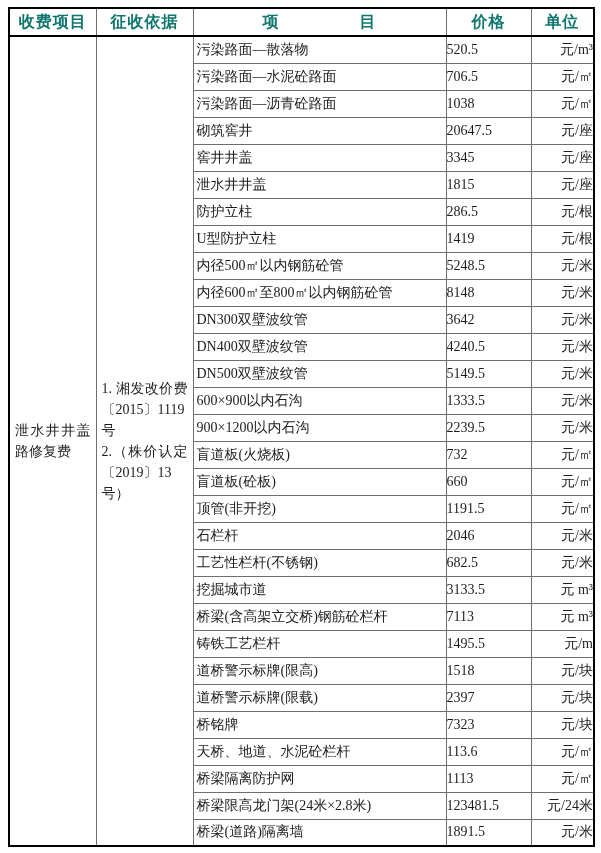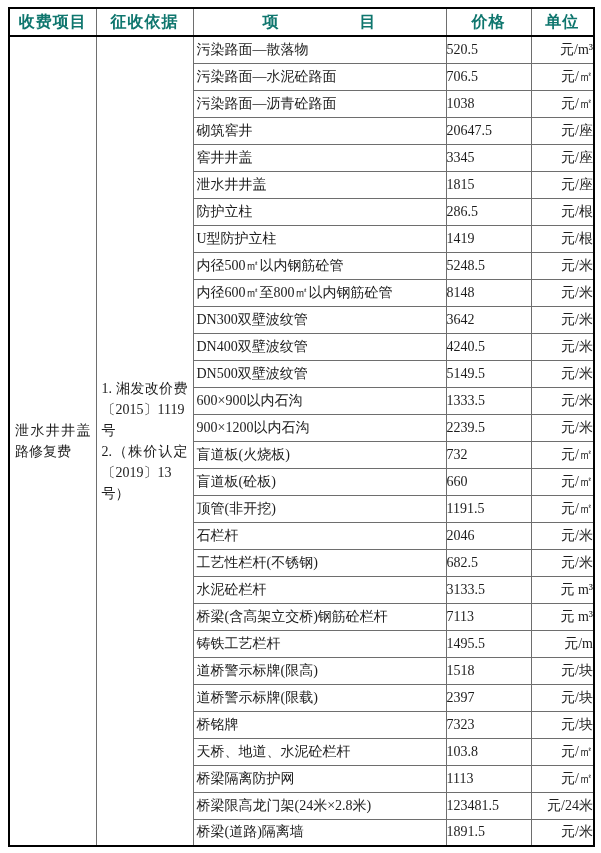--- a/index.html
+++ b/index.html
@@ -178,21 +178,21 @@
         <td class="td-item">石栏杆</td>
         <td class="td-price">2046</td>
         <td class="td-unit">元/米</td>
       </tr>
       <tr>
         <td class="td-item">工艺性栏杆(不锈钢)</td>
         <td class="td-price">682.5</td>
         <td class="td-unit">元/米</td>
       </tr>
       <tr>
-        <td class="td-item">水泥砼栏杆</td>
+        <td class="td-item">挖掘城市道</td>
         <td class="td-price">3133.5</td>
         <td class="td-unit">元 m³</td>
       </tr>
       <tr>
         <td class="td-item">桥梁(含高架立交桥)钢筋砼栏杆</td>
         <td class="td-price">7113</td>
         <td class="td-unit">元 m³</td>
       </tr>
       <tr>
         <td class="td-item">铸铁工艺栏杆</td>
@@ -209,21 +209,21 @@
         <td class="td-price">2397</td>
         <td class="td-unit">元/块</td>
       </tr>
       <tr>
         <td class="td-item">桥铭牌</td>
         <td class="td-price">7323</td>
         <td class="td-unit">元/块</td>
       </tr>
       <tr>
         <td class="td-item">天桥、地道、水泥砼栏杆</td>
-        <td class="td-price">103.8</td>
+        <td class="td-price">113.6</td>
         <td class="td-unit">元/㎡</td>
       </tr>
       <tr>
         <td class="td-item">桥梁隔离防护网</td>
         <td class="td-price">1113</td>
         <td class="td-unit">元/㎡</td>
       </tr>
       <tr>
         <td class="td-item">桥梁限高龙门架(24米×2.8米)</td>
         <td class="td-price">123481.5</td>

